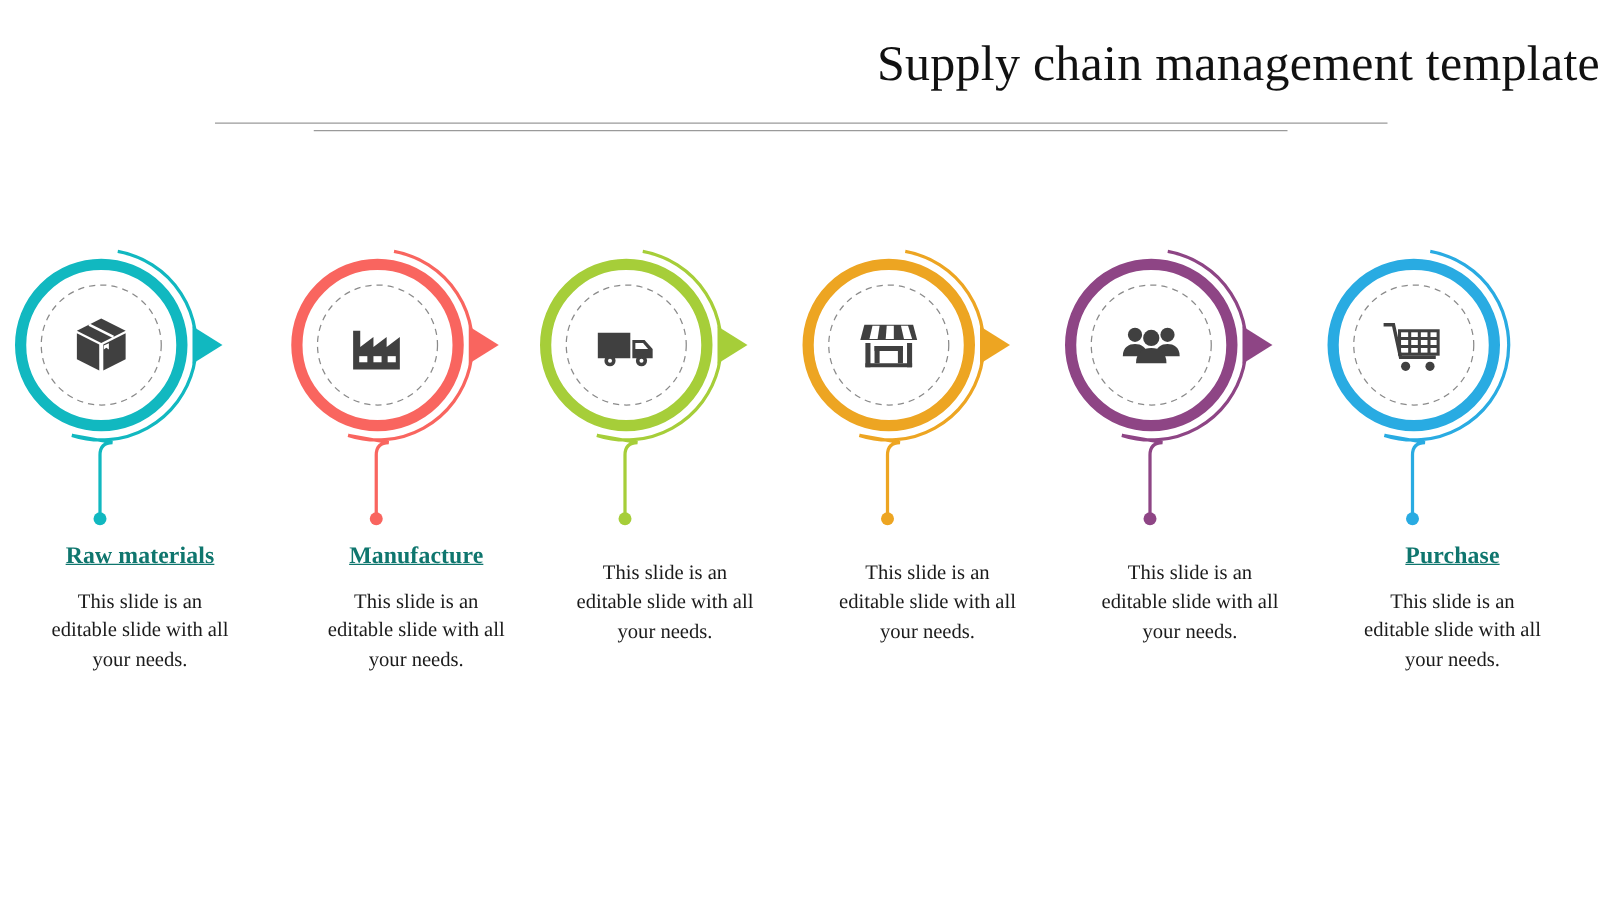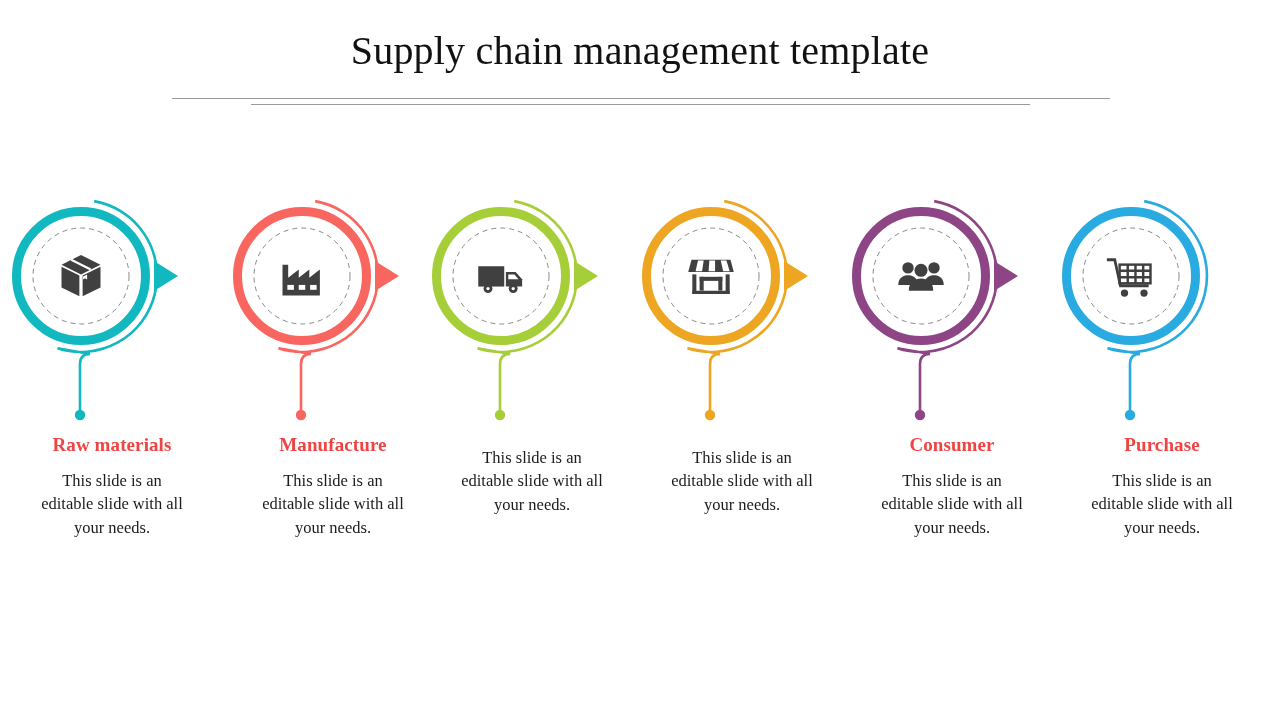--- a/index.html
+++ b/index.html
@@ -14,21 +14,21 @@
     overflow: hidden;
     position: relative;
   }
 
   
   #slide-title {
     position: absolute;
     top: 28px;
     left: 0;
     width: 1280px;
-    text-align: center;
+    text-align: right;
     font-size: 40px;
     font-weight: 400;
     color: #111111;
     letter-spacing: 0.2px;
     line-height: 1.15;
   }
   #divider-top {
     position: absolute;
     top: 98px;
     left: 172px;
@@ -74,24 +74,25 @@
   .stage-text {
     position: absolute;
     top: 258px;
     left: 0;
     width: 210px;
     text-align: center;
   }
   .stage-title {
     font-size: 19px;
     font-weight: bold;
-    color: #ef4444;
+    color: #0f766e;
     line-height: 1.2;
     margin: 0 0 10px 0;
     letter-spacing: 0.1px;
+    text-decoration: underline;
   }
   .stage-desc {
     font-size: 16.5px;
     font-weight: 400;
     color: #1b1b1b;
     line-height: 1.42;
     margin: 12px auto;
     width: 152px;
   }
 </style>
@@ -284,21 +285,20 @@
           <path d="M4 43 C4 34 10 31 16 31 C22 31 28 34 28 43 Z"></path>
           <circle cx="48" cy="22" r="7"></circle>
           <path d="M36 43 C36 34 42 31 48 31 C54 31 60 34 60 43 Z"></path>
           <circle cx="32" cy="25" r="8"></circle>
           <path d="M17 50 C17 39 24 35 32 35 C40 35 47 39 47 50 Z"></path>
         </g>
     </g>
   </svg>
         </div>
         <div class="stage-text">
-          <div class="stage-title">Consumer</div>
           <div class="stage-desc">This slide is an editable slide with all your needs.</div>
         </div>
       </div>
       <div class="stage" style="left: 1057px;">
         <div class="stage-graphic">
   <svg width="210" height="260" viewBox="0 0 210 260" xmlns="http://www.w3.org/2000/svg">
 
     <path d="M 87.20 25.15
              A 76 76 0 1 1 50.51 172.28
              L 83.00 178.00

